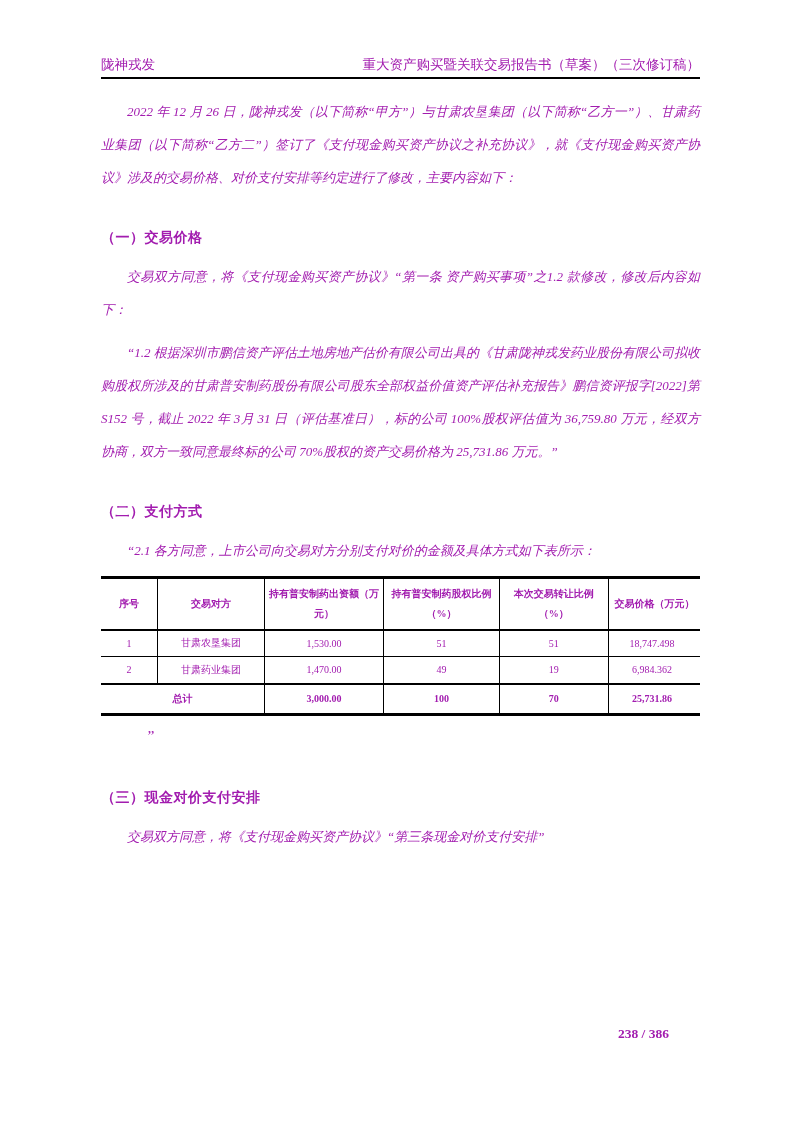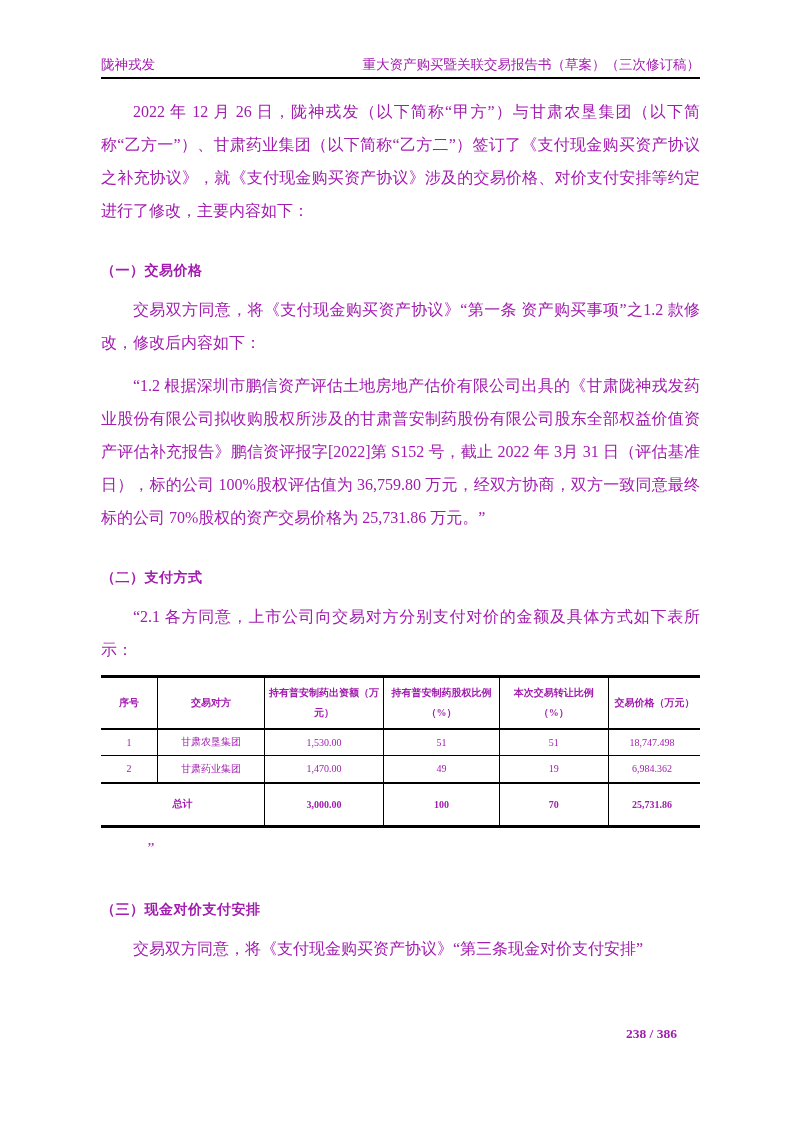--- a/index.html
+++ b/index.html
@@ -42,25 +42,26 @@
   .sub-heading {
     font-family: "Liberation Sans", "DejaVu Sans", sans-serif;
     font-weight: 700;
     font-size: 14px;
     line-height: 26px;
     margin: 30px 0 4px 0;
     letter-spacing: 0.5px;
   }
   
   .para {
-    font-size: 16px;
+    font-size: 13px;
     line-height: 33px;
     text-align: justify;
     text-indent: 2em;
     margin: 10px 0 0 0;
+    font-style: italic;
   }
   .closing-quote {
     font-size: 15.5px;
     line-height: 24px;
     text-indent: 3em;
     margin: 8px 0 0 0;
   }
   
   table.pay-table {
     width: 100%;
@@ -89,33 +90,33 @@
     height: 52px;
     line-height: 20px;
   }
   table.pay-table tr.data-row td {
     border-bottom: 1px solid #000;
     height: 27px;
     font-weight: 400;
   }
   table.pay-table tr.total-row td {
     border-top: 2px solid #000;
-    height: 44px;
+    height: 31px;
     font-weight: 700;
   }
   td.num, th.num-h { }
   table.pay-table td.num {
     text-align: center;
     padding-right: 9px;
   }
   
   .pg-footer {
     position: absolute;
     top: 1026px;
-    right: 116px;
+    right: 124px;
     font-size: 13.5px;
     font-weight: 700;
   }
 </style>
 </head>
 <body>
 
 <div class="page">
 
   <div class="pg-header">

